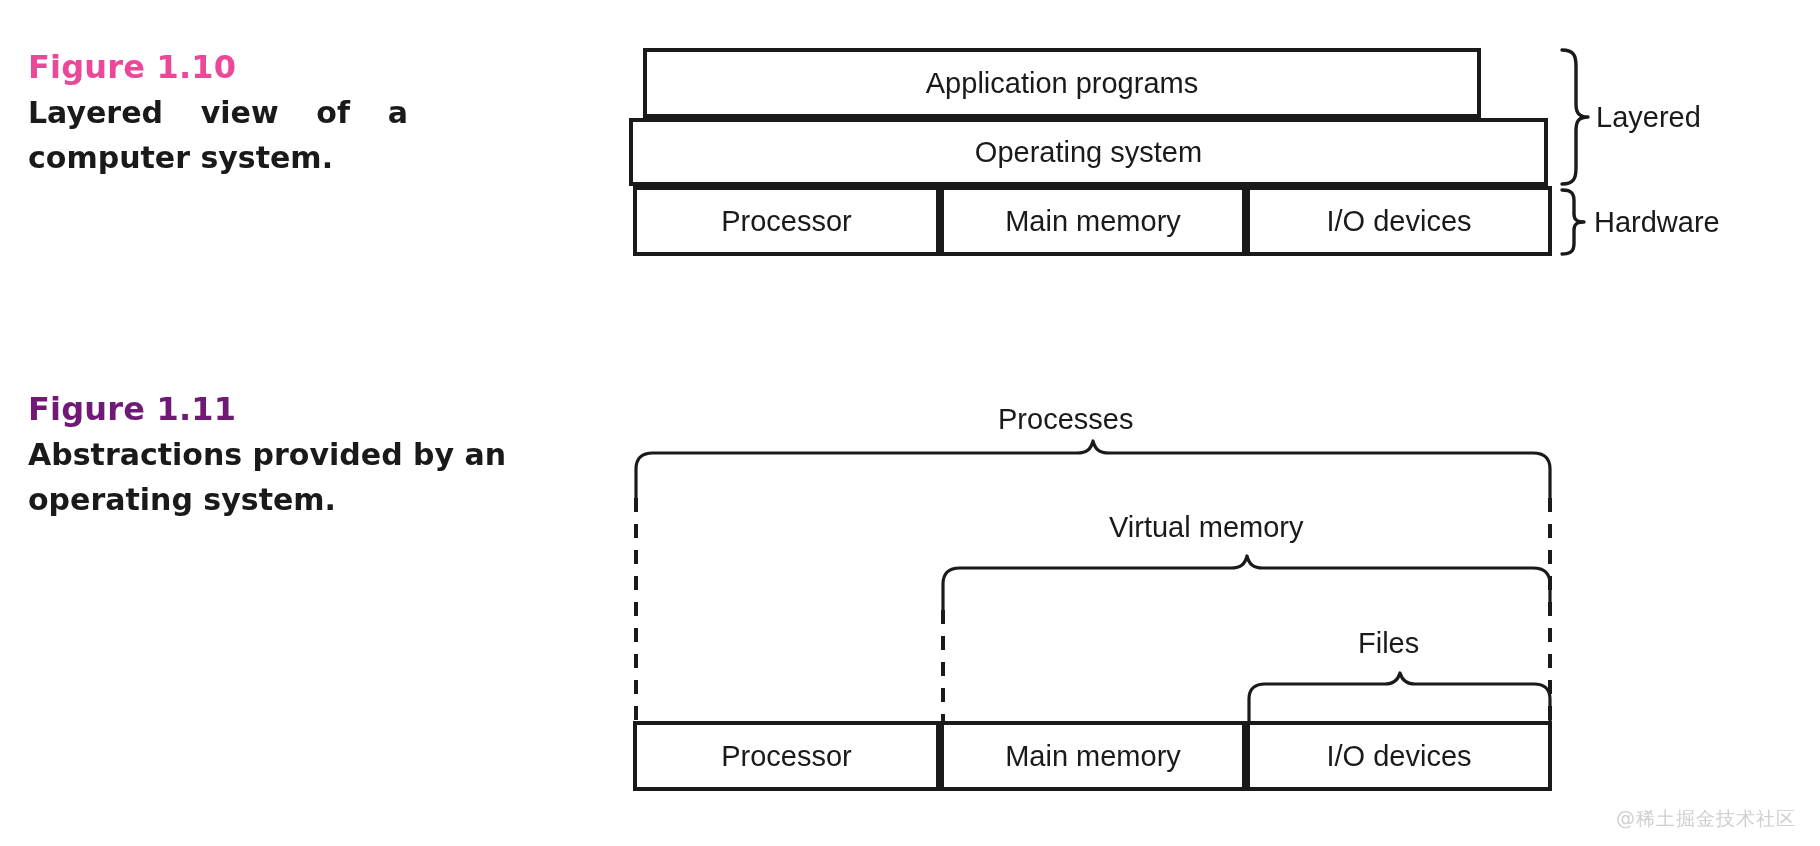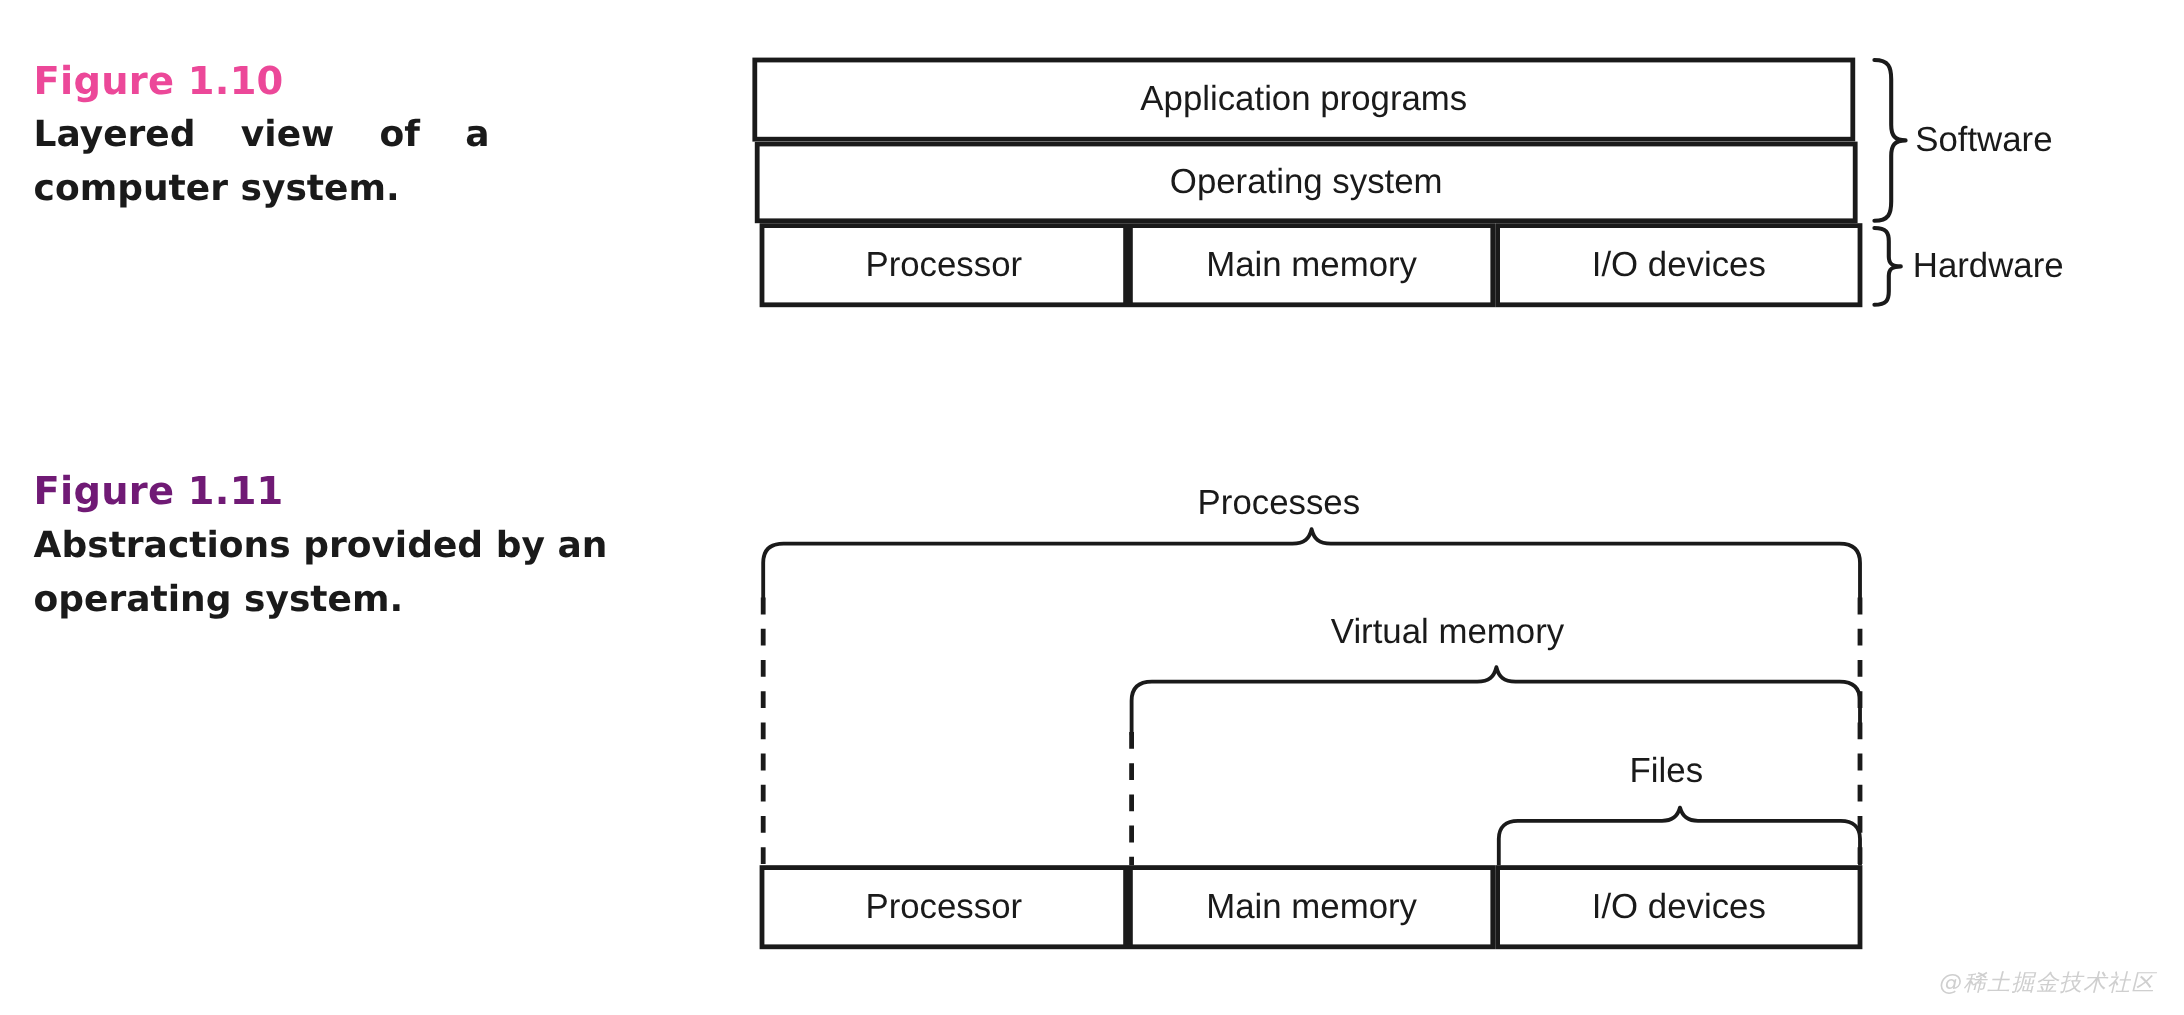--- a/index.html
+++ b/index.html
@@ -88,36 +88,35 @@
   
   .watermark {
     position: absolute;
     right: 24px;
     bottom: 14px;
     font-family: "DejaVu Sans", sans-serif;
     font-size: 19px;
     color: #cfcfcf;
     letter-spacing: 1px;
     white-space: nowrap;
-    font-style: italic;
   }
 </style>
 </head>
 <body>
 
 <div class="page">
 
   <div class="caption cap1">
     <span class="fig-label" style="color: #ec4899;">Figure 1.10</span>
     <span class="fig-desc">Layered view of a computer system.</span>
   </div>
 
   <div class="diagram">
 
-    <div class="bx outer" style="left:627px; top:48px; width:919px; height:70px;">
+    <div class="bx outer" style="left:643px; top:48px; width:838px; height:70px;">
       <span>Application programs</span>
     </div>
 
     <div class="bx outer" style="left:629px; top:118px; width:919px; height:68px;">
       <span>Operating system</span>
     </div>
 
     <div class="bx outer" style="left:633px; top:186px; width:307px; height:70px;">
       <span>Processor</span>
     </div>
@@ -140,21 +139,21 @@
 
       <path d="M1562,190
                C1572,190 1574,194 1574,201
                L1574,214
                C1574,220 1577,222 1584,222
                C1577,222 1574,224 1574,230
                L1574,243
                C1574,250 1572,254 1562,254" stroke-width="3.4" stroke-linecap="round" stroke-linejoin="round"></path>
     </svg>
 
-    <div class="lbl" style="left:1596px; top:101px;">Software</div>
+    <div class="lbl" style="left:1596px; top:101px;">Layered</div>
     <div class="lbl" style="left:1594px; top:206px;">Hardware</div>
   </div>
 
   <div class="caption cap2">
     <span class="fig-label" style="color: #701a75;">Figure 1.11</span>
     <span class="fig-desc">Abstractions provided by an operating system.</span>
   </div>
 
   <div class="diagram">
 

